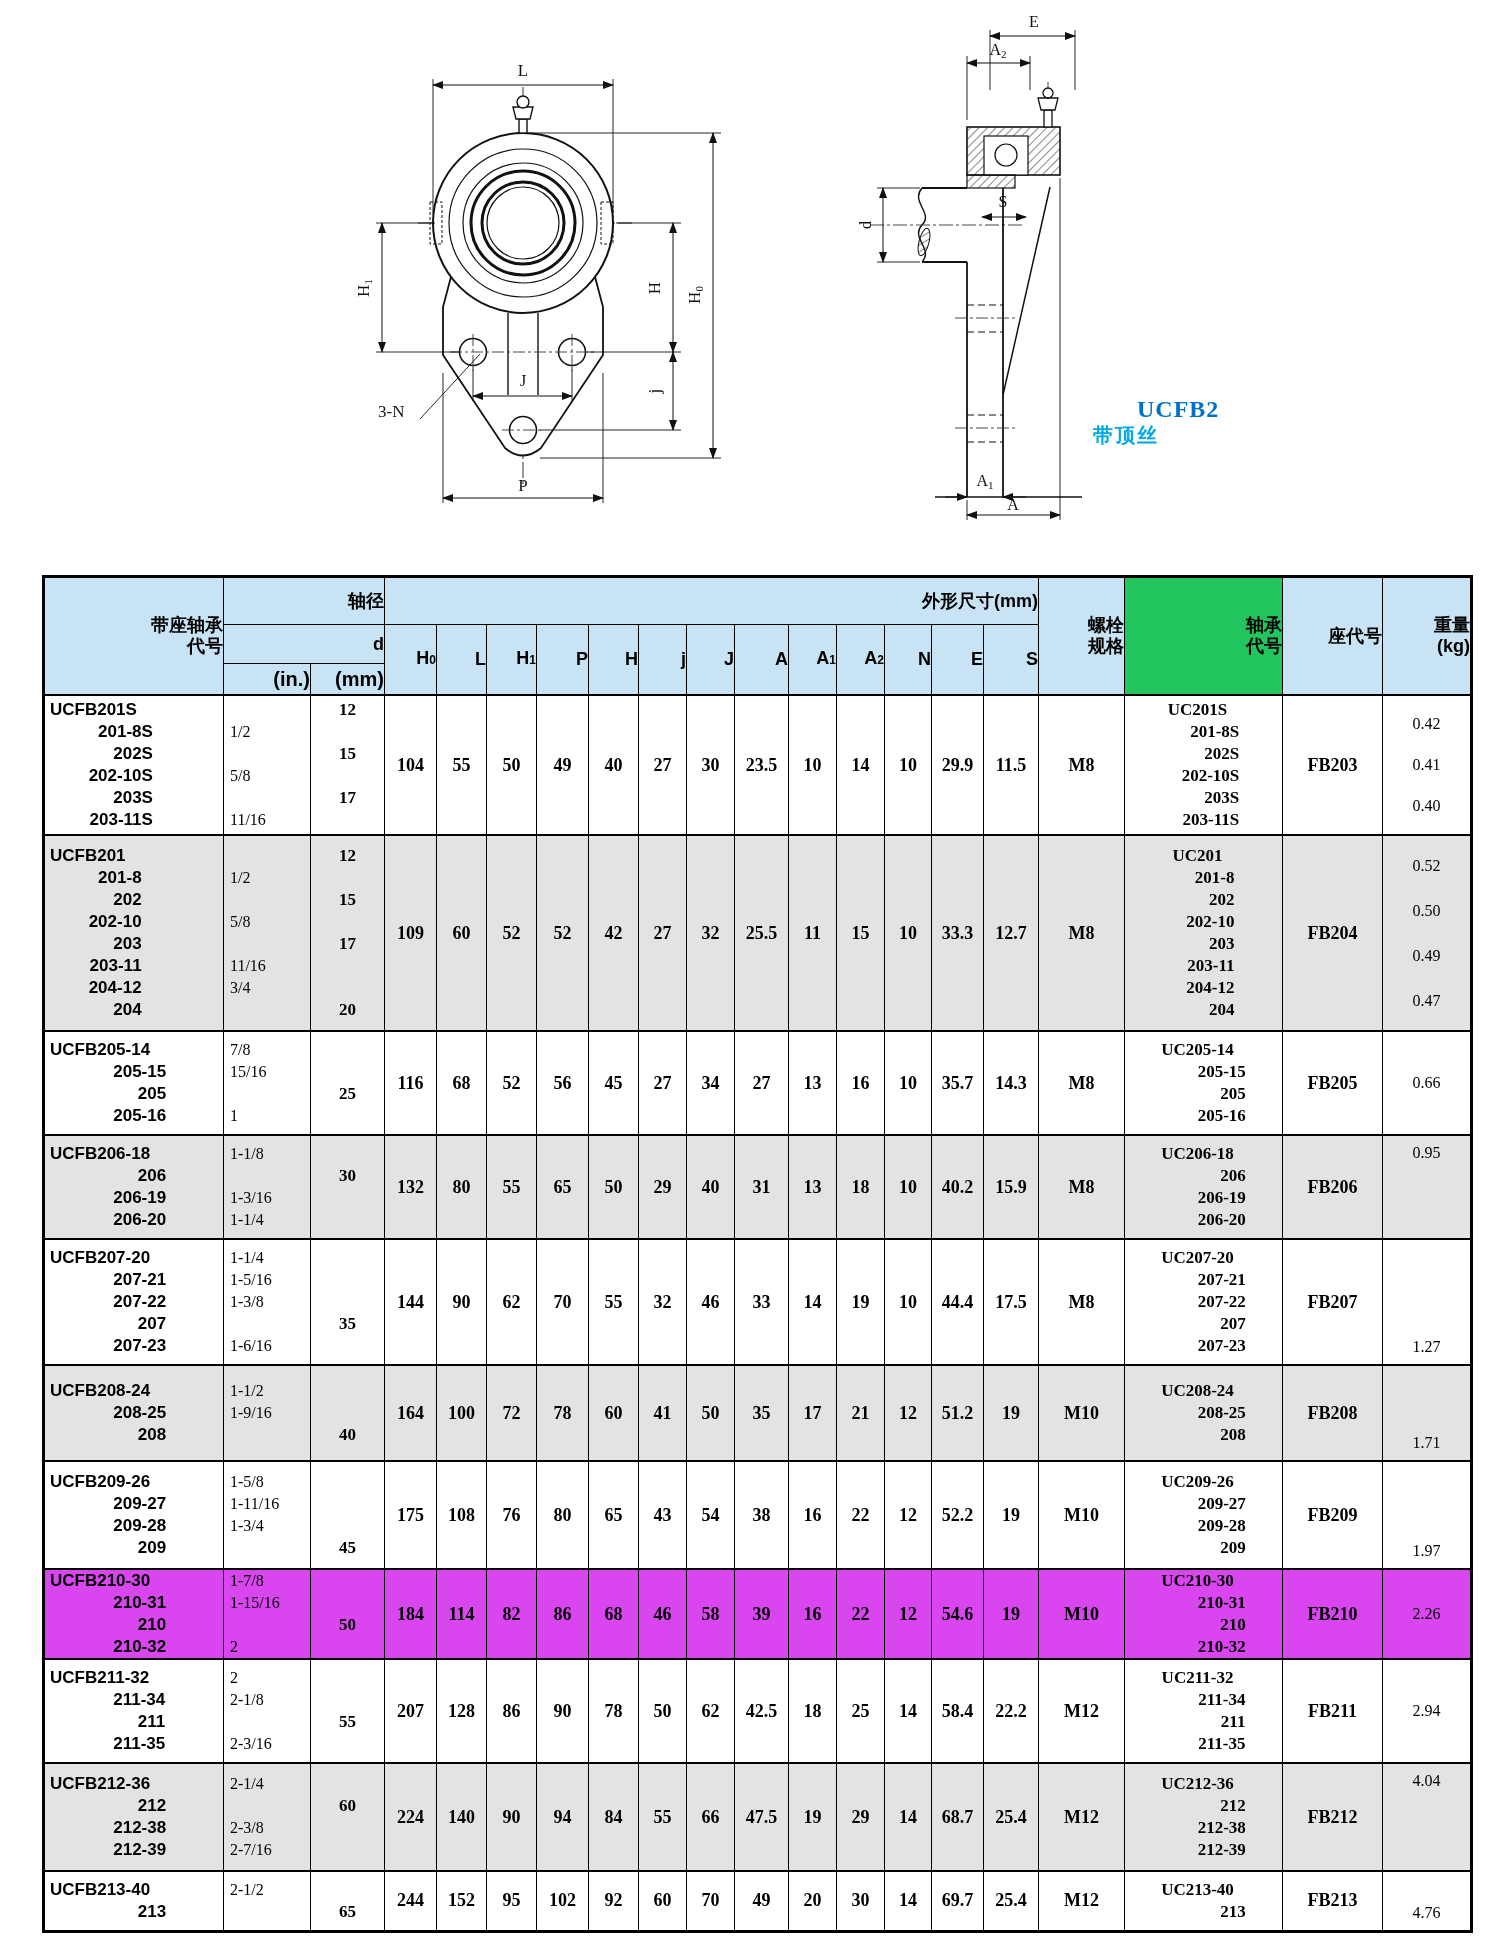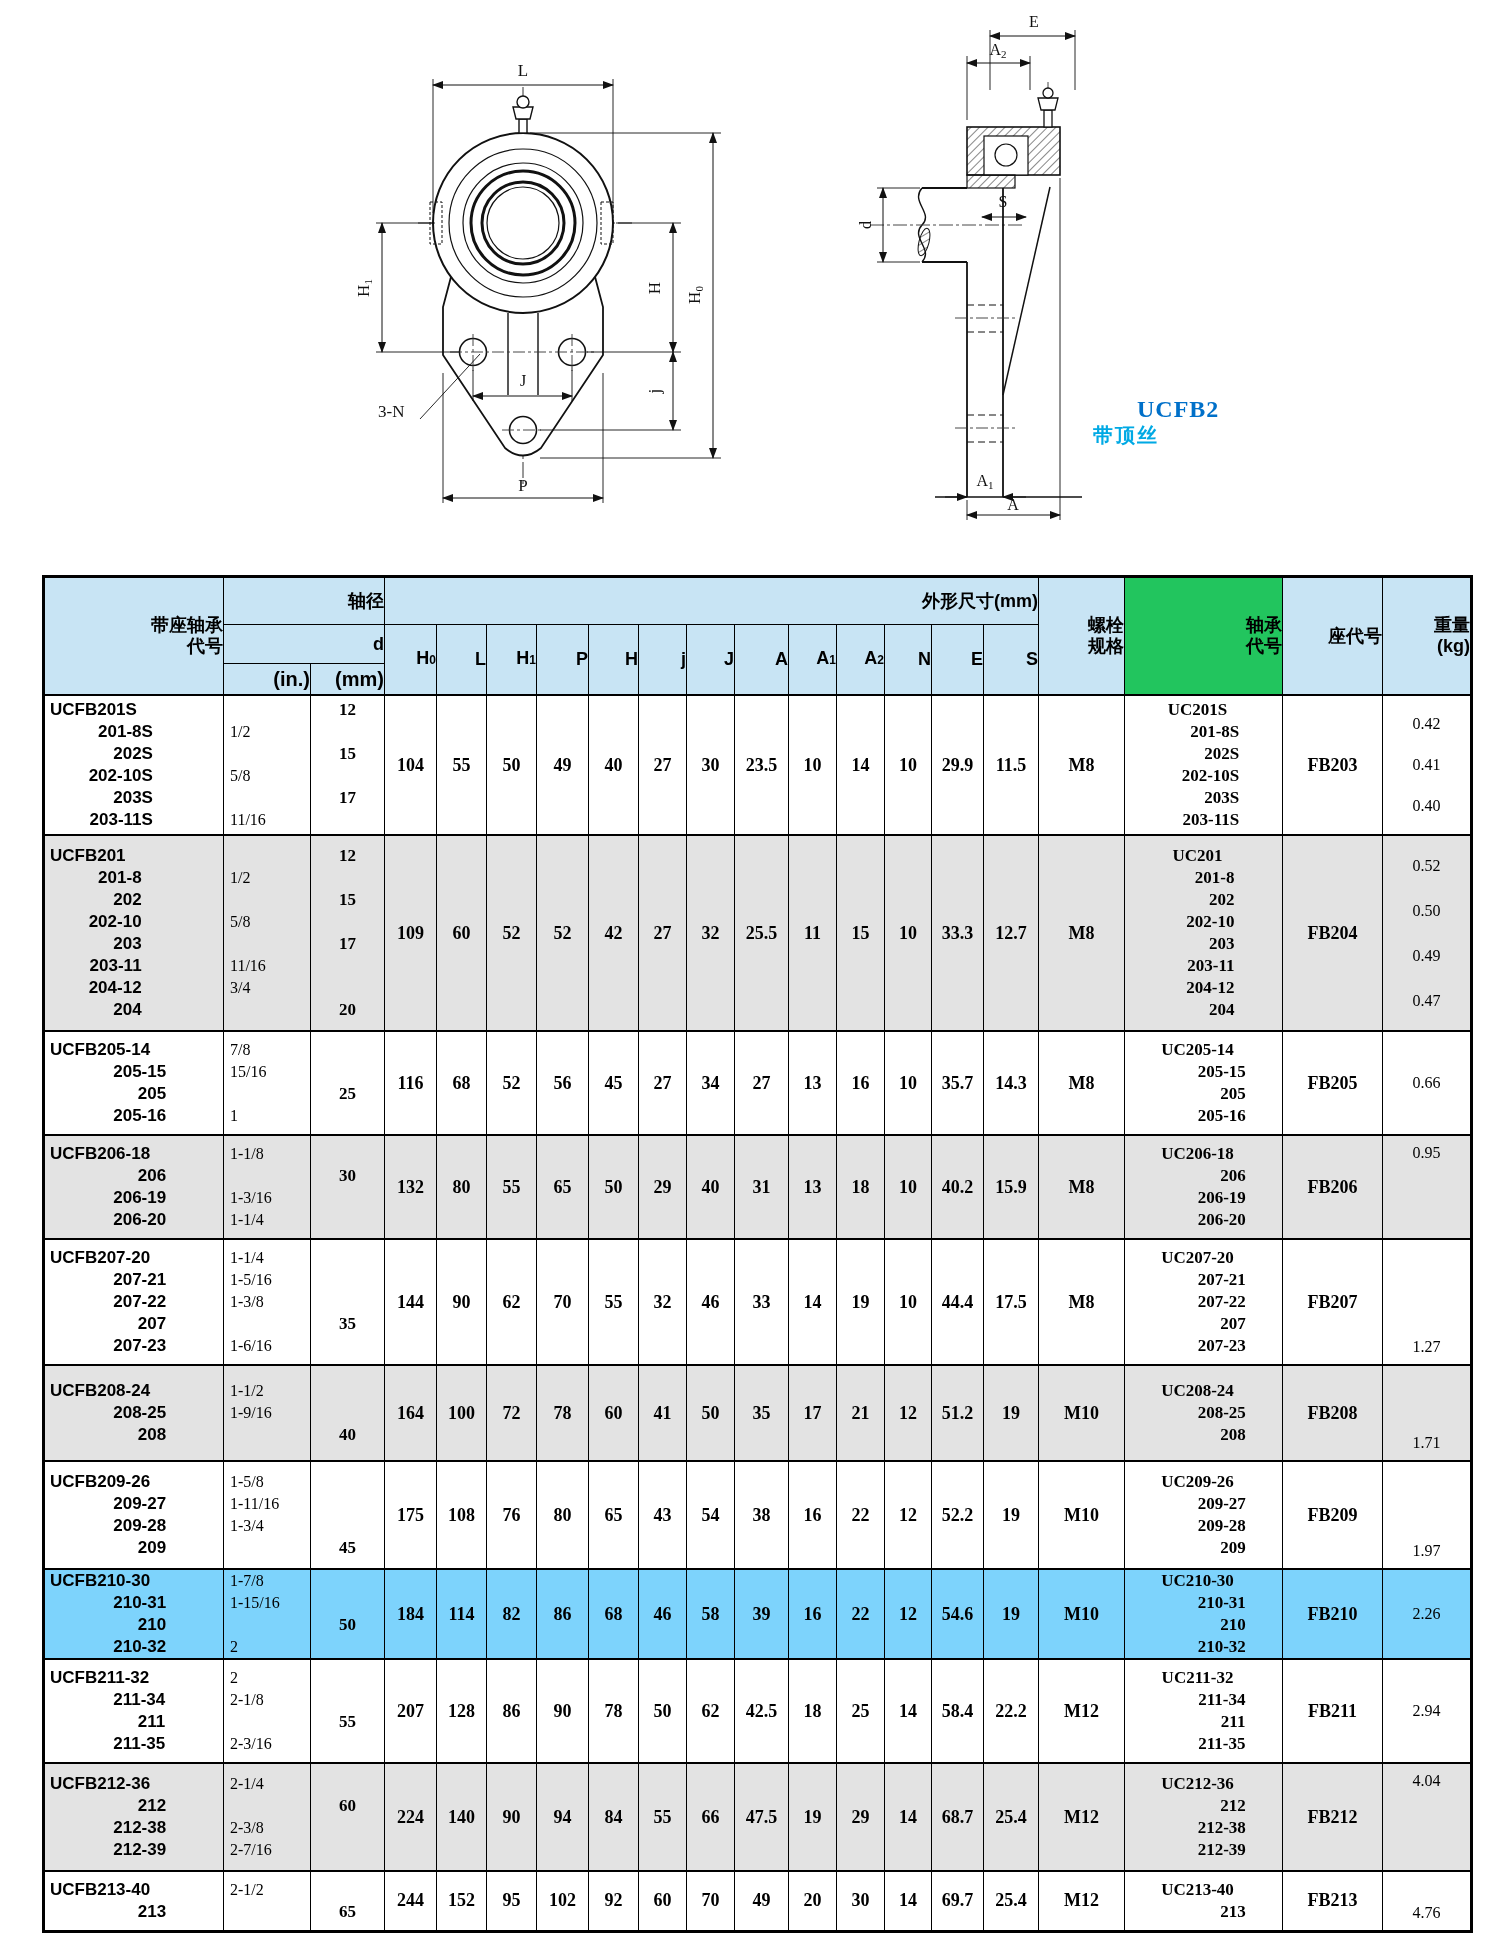--- a/index.html
+++ b/index.html
@@ -615,21 +615,21 @@
               <div>209-28</div>
               <div>209</div>
             </div></td>
           <td class="housecell">FB209</td>
           <td class="wcell">
             <div class="wbox w-bot">
               <div>1.97</div>
             </div>
           </td>
         </tr>
-        <tr class="grp" style="height: 80px; background: #7dd3fc;">
+        <tr class="grp" style="height: 80px; background: #d946ef;">
           <td class="codecell"><div class="cb">
               <div class="first">UCFB210-30</div>
               <div>210-31</div>
               <div>210</div>
               <div>210-32</div>
             </div></td>
           <td class="incell">
             <div class="ln">1-7/8</div>
             <div class="ln">1-15/16</div>
             <div class="ln">&nbsp;</div>

